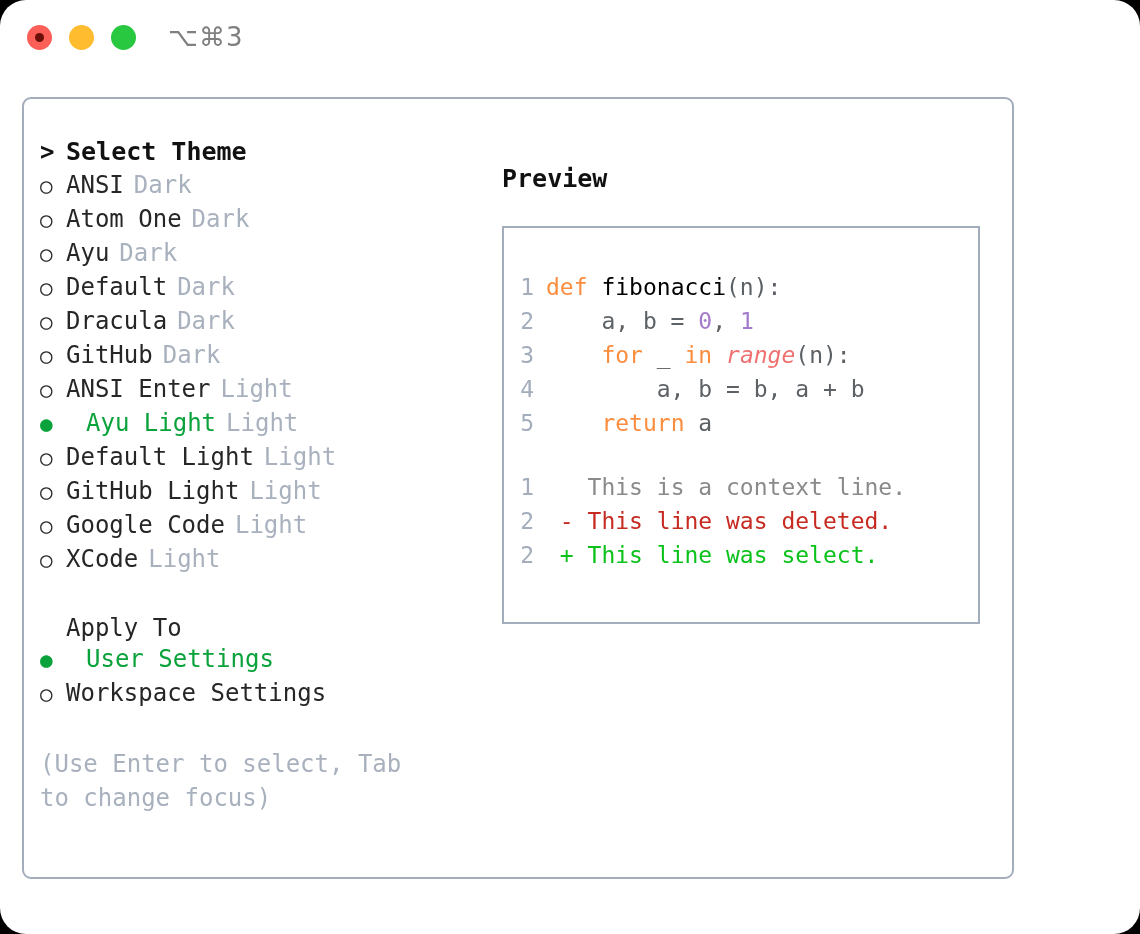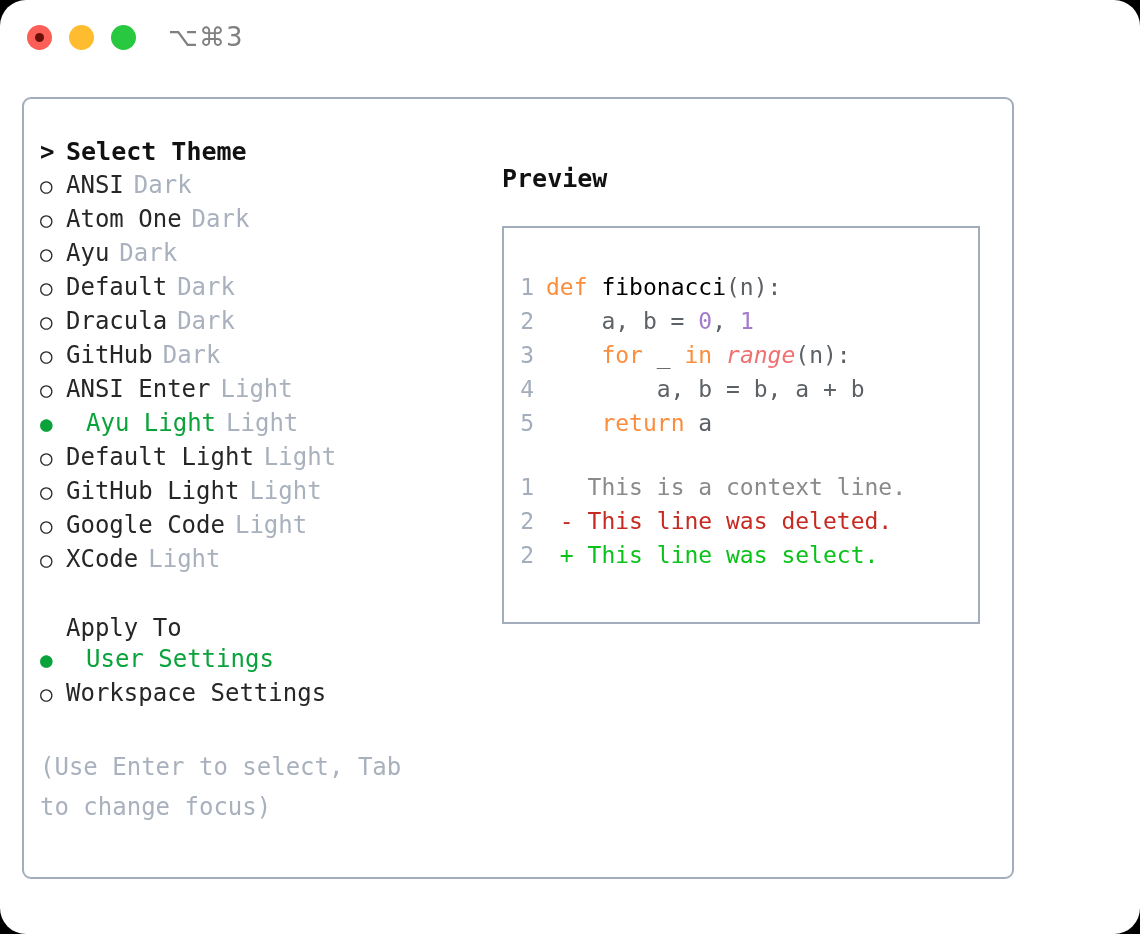--- a/index.html
+++ b/index.html
@@ -131,21 +131,21 @@
     font-size: 24px;
     white-space: pre;
     color: #262626;
     margin-top: 32px;
   }
 
   .hint {
     margin-top: 34px;
     font-size: 24px;
     color: #a8b1bd;
-    line-height: 40px;
+    line-height: 34px;
     width: 400px;
     white-space: pre-wrap;
   }
 
   
   .preview-title {
     font-size: 25px;
     font-weight: bold;
     color: #111111;
     height: 34px;

